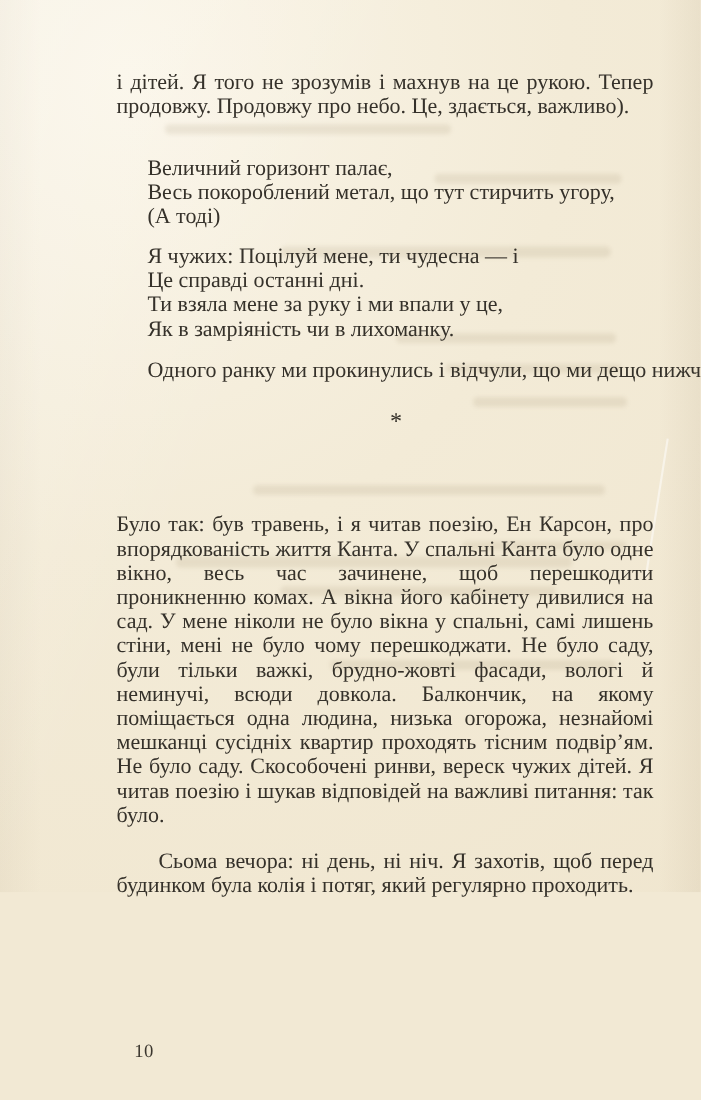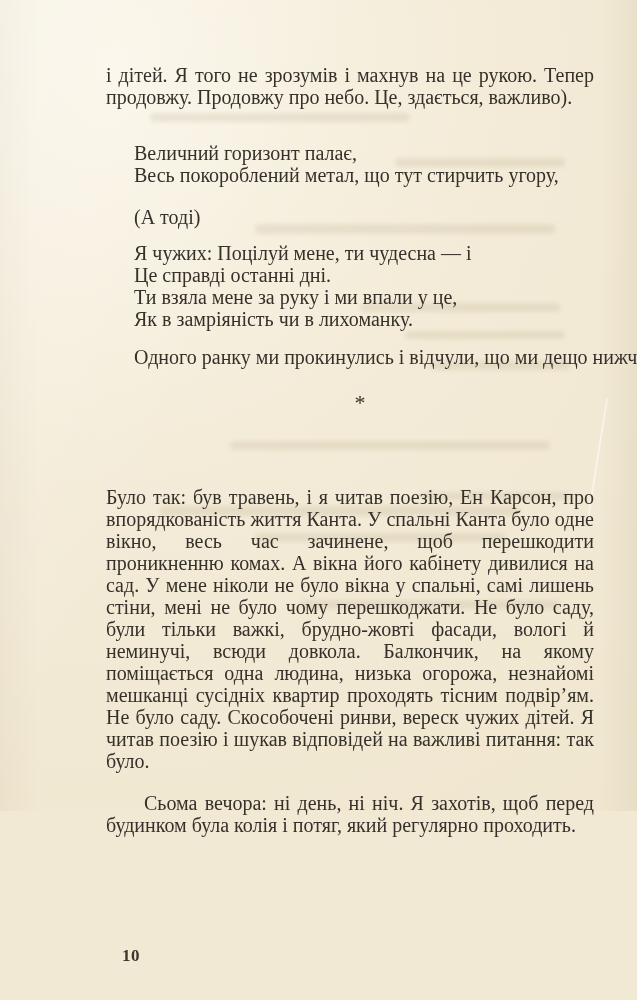--- a/index.html
+++ b/index.html
@@ -58,33 +58,33 @@
   .it { }
   .rg { font-style: normal; }
   .divider {
     text-align: center;
     margin-left: 20px;
     font-size: 22px;
     line-height: 22px;
   }
   
   .content > :nth-child(2) { margin-top: 34px; }  
-  .content > :nth-child(3) { margin-top: 20px; }  
+  .content > :nth-child(3) { }  
   .content > :nth-child(4) { margin-top: 14px; }  
   .content > :nth-child(5) { margin-top: 16px; }  
   .content > :nth-child(6) { margin-top: 24px; }  
   .content > :nth-child(7) { margin-top: 72px; }  
   .content > :nth-child(8) { margin-top: 20px; }  
   .content > :nth-child(9) { margin-top: 0; }     
   .page-number {
     position: absolute;
     left: 122px;
     top: 946px;
     font-size: 17px;
-    font-weight: bold;
+    font-weight: normal;
     letter-spacing: 0.5px;
     color: #3b362e;
   }
 </style>
 </head>
 <body>
 
 <div class="paper">
 
   <div class="smudge" style="left:150px; top:113px; width:260px; height:9px;"></div>

